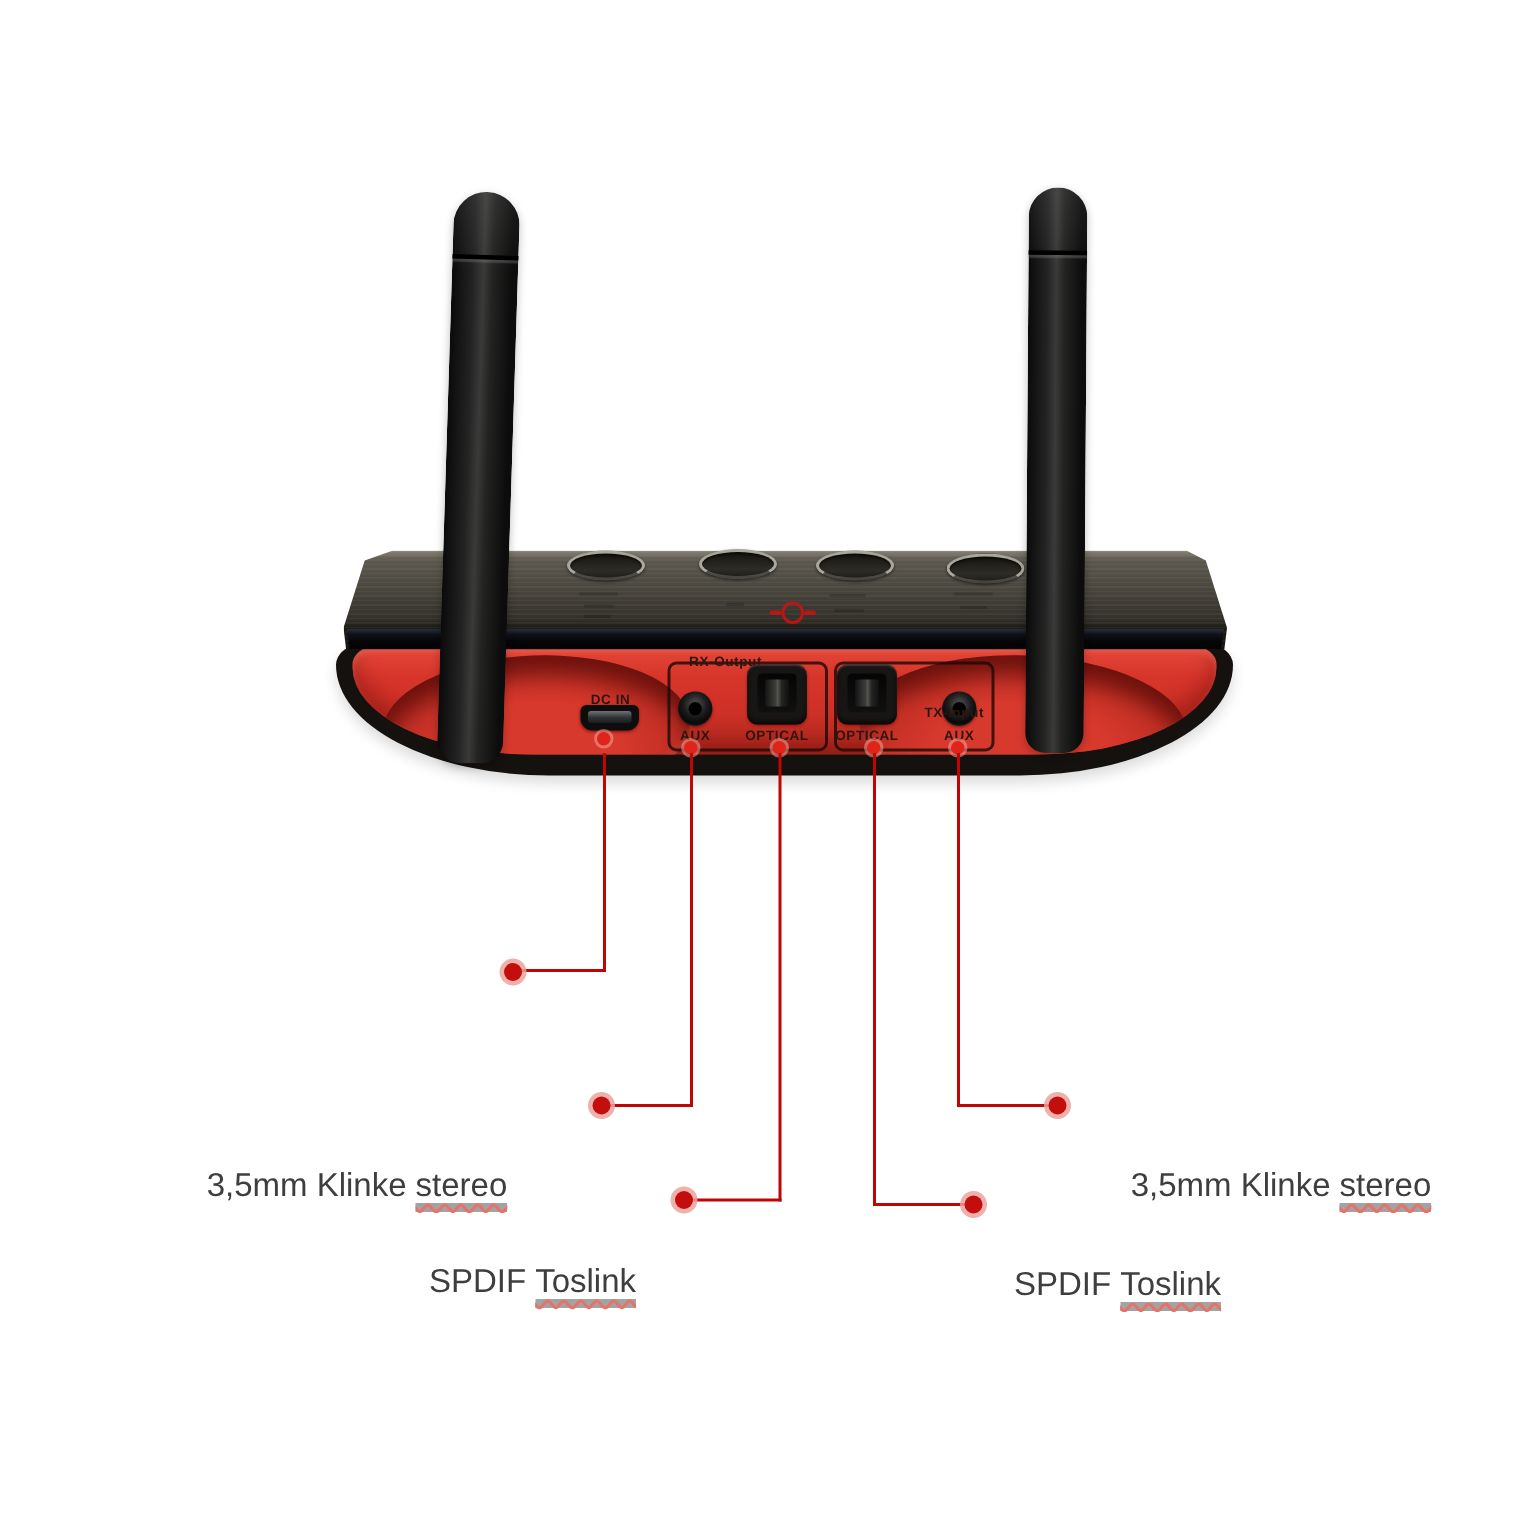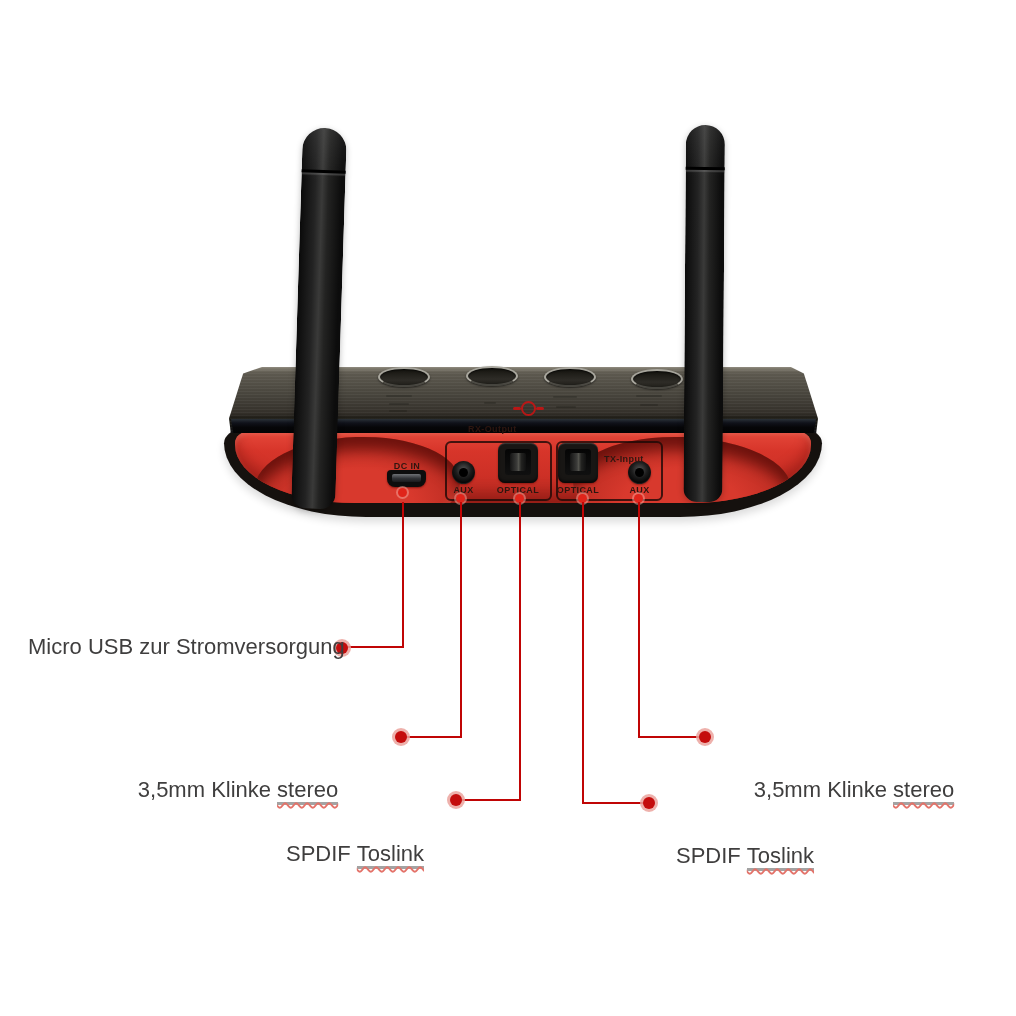--- a/index.html
+++ b/index.html
@@ -75,21 +75,21 @@
   .adot{position:absolute;width:9px;height:9px;border-radius:50%;background:#e0241a;
     box-shadow:0 0 0 2px rgba(245,160,150,.55);}
   .cline{position:absolute;background:#c00505;}
   .edot{position:absolute;width:12px;height:12px;border-radius:50%;background:#c40d0d;
     box-shadow:0 0 0 3px rgba(235,163,158,.85);}
   .ctext{position:absolute;color:#3f3e3e;font-size:22px;line-height:26.5px;text-align:center;
     white-space:pre-wrap;}
   .ctext.left-align{text-align:left;white-space:nowrap;}
   .c-gap{margin-right:6px;text-align:right;}
   .wavy{text-decoration-line:underline;text-decoration-style:wavy;text-decoration-color:#e4736a;
-    text-decoration-thickness:2px;text-underline-offset:5px;border-bottom:3px solid #a3a3a3;}
+    text-decoration-thickness:2px;text-underline-offset:5px;border-bottom:6px solid #a3a3a3;}
 </style>
 </head>
 <body>
 
 <div class="scene">
 
   <div class="body-shell"></div>
   <div class="body-red">
     <div class="scoop" style="left:20px;top:6px;width:205px;height:96px;transform:rotate(-2deg);"></div>
     <div class="scoop" style="left:338px;top:6px;width:218px;height:96px;transform:rotate(2deg);"></div>
@@ -109,32 +109,32 @@
   <div class="smudge" style="left:553px;top:396px;width:24px;"></div>
   <div class="smudge" style="left:556px;top:406px;width:20px;"></div>
   <div class="smudge" style="left:636px;top:395px;width:26px;"></div>
   <div class="smudge" style="left:640px;top:404px;width:18px;"></div>
   <div class="top-logo"></div>
 
   <div class="panel-label" style="left:388px;top:461px;width:38px;">DC IN</div>
   <div class="usb"></div>
 
   <div class="gbox" style="left:445px;top:441px;width:103px;height:56px;"></div>
-  <div class="panel-label" style="left:448px;top:424px;width:60px;text-align:left;margin-left:20px;">RX-Output</div>
+  <div class="panel-label" style="left:448px;top:436px;width:60px;text-align:right;">RX-Output</div>
   <div class="jack" style="left:452px;top:461px;"></div>
   <div class="panel-label" style="left:449px;top:485px;width:29px;">AUX</div>
   <div class="optical" style="left:498px;top:443px;"></div>
   <div class="panel-label" style="left:495px;top:485px;width:46px;">OPTICAL</div>
 
   <div class="gbox" style="left:556px;top:441px;width:103px;height:56px;"></div>
   <div class="optical" style="left:558px;top:443px;"></div>
   <div class="panel-label" style="left:555px;top:485px;width:46px;">OPTICAL</div>
   <div class="jack" style="left:628px;top:461px;"></div>
   <div class="panel-label" style="left:625px;top:485px;width:29px;">AUX</div>
-  <div class="panel-label" style="left:604px;top:454px;width:52px;text-align:left;">TX-Input</div>
+  <div class="panel-label" style="left:604px;top:470px;width:52px;text-align:right;">TX-Input</div>
 
   <div class="adot" style="left:398px;top:488px;"></div>
   <div class="adot" style="left:456px;top:494px;"></div>
   <div class="adot" style="left:515px;top:494px;"></div>
   <div class="adot" style="left:578px;top:494px;"></div>
   <div class="adot" style="left:634px;top:494px;"></div>
 
   <div class="antenna" style="left:303px;top:128px;width:44px;height:381px;transform:rotate(1.8deg);">
     <div class="ring"></div>
   </div>
@@ -152,21 +152,20 @@
   <div class="cline" style="left:583px;top:802px;width:63px;height:2px;"></div>
   <div class="cline" style="left:638px;top:502px;width:2px;height:236px;"></div>
   <div class="cline" style="left:639px;top:736px;width:63px;height:2px;"></div>
 
   <div class="edot" style="left:336px;top:642px;"></div>
   <div class="edot" style="left:395px;top:731px;"></div>
   <div class="edot" style="left:450px;top:794px;"></div>
   <div class="edot" style="left:643px;top:797px;"></div>
   <div class="edot" style="left:699px;top:731px;"></div>
 
-  <div class="ctext left-align" style="left:28px;top:634px;">Micro USB zur Stromversorgung</div>
 
   <div class="ctext" style="left:118px;top:724px;width:240px;">
     <div><span class="c-gap">3,5mm Klinke</span><span class="wavy">stereo</span></div>
   </div>
 
   <div class="ctext" style="left:251px;top:788px;width:208px;">
     <div><span class="c-gap">SPDIF</span><span class="wavy">Toslink</span></div>
   </div>
 
   <div class="ctext" style="left:645px;top:790px;width:200px;">

